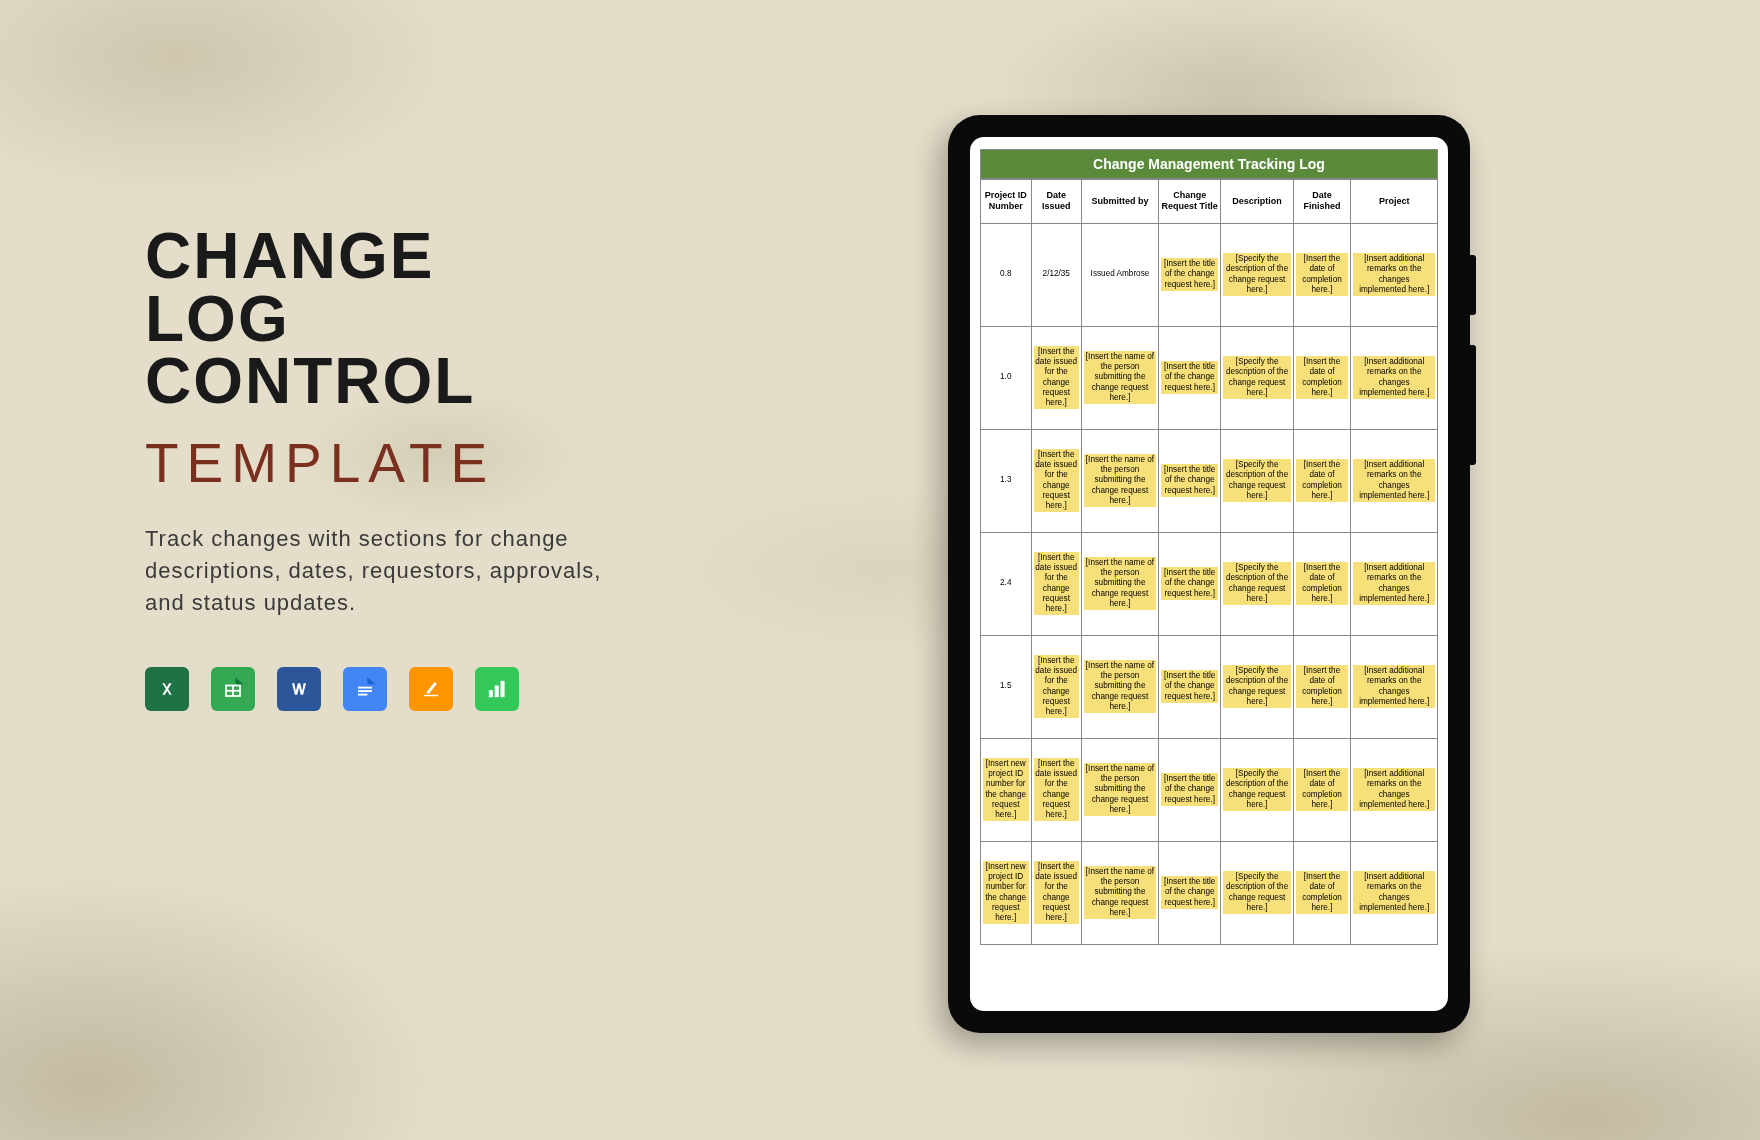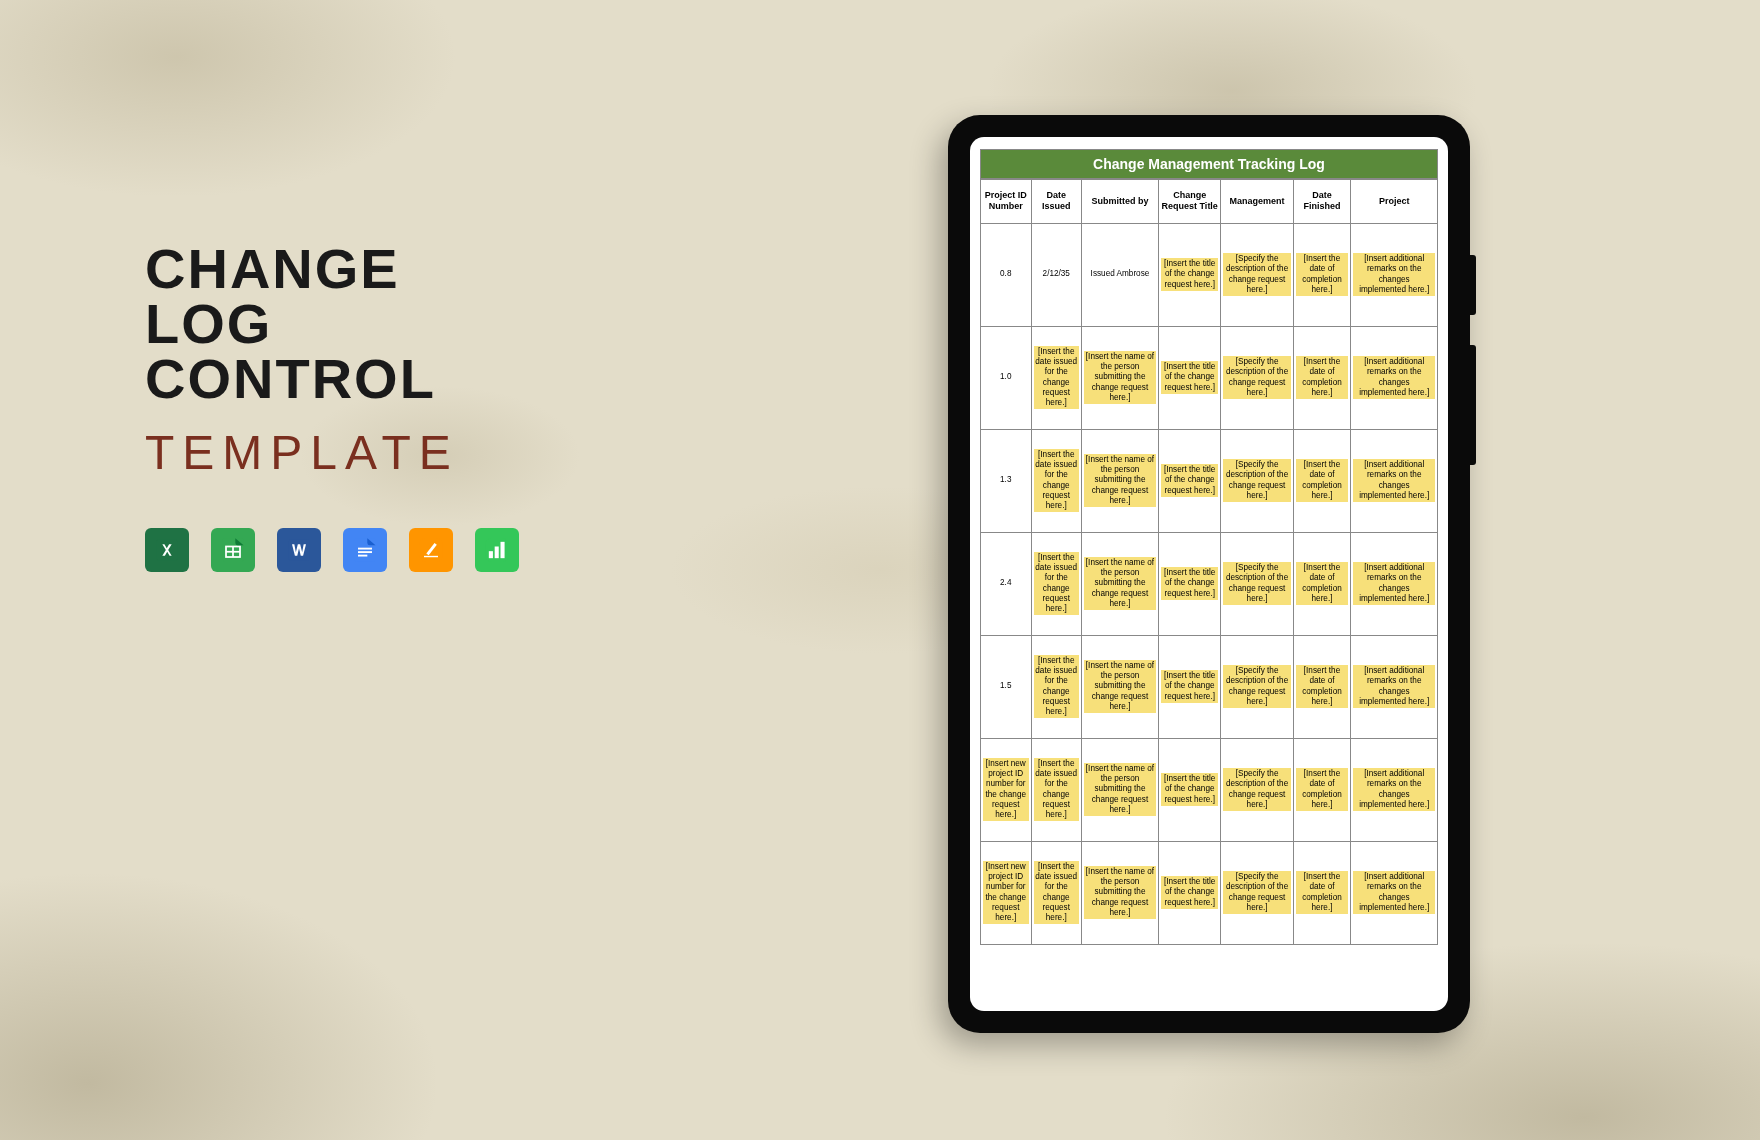--- a/index.html
+++ b/index.html
@@ -28,30 +28,29 @@
   .left {
     position: absolute;
     left: 145px;
     top: 225px;
     width: 540px;
     z-index: 2;
   }
   .title {
     font-family: "Arial Black", "Helvetica Neue", Arial, sans-serif;
     font-weight: 900;
-    font-size: 56px;
+    font-size: 64px;
     line-height: 0.98;
     letter-spacing: 2px;
     color: #1a1a1a;
-    margin-top: 17px;
   }
   .subtitle {
     font-family: "Arial", sans-serif;
     font-weight: 500;
-    font-size: 48px;
+    font-size: 55px;
     letter-spacing: 8px;
     color: #7a2f1f;
     margin-top: 18px;
   }
   .desc {
     font-size: 22px;
     line-height: 1.45;
     color: #3a3a3a;
     margin-top: 28px;
     letter-spacing: 1px;
@@ -153,20 +152,21 @@
 </head>
 <body>
 
 <div class="left">
   <div class="title">
     <div>CHANGE</div>
     <div>LOG</div>
     <div>CONTROL</div>
   </div>
   <div class="subtitle">TEMPLATE</div>
+  <div class="desc">Track changes with sections for change descriptions, dates, requestors, approvals, and status updates.</div>
   <div class="icons" id="icons-row">
       <div class="app-icon" style="background: rgb(31, 114, 68);">
         <svg viewBox="0 0 24 24" fill="none">
           <rect x="3" y="3" width="18" height="18" rx="2" fill="#1f7244"></rect>
           <path fill="#fff" d="M8 7l3 5-3 5h2.2l2-3.5 2 3.5H16l-3-5 3-5h-2.2l-2 3.5L9.8 7z"></path>
         </svg>
       </div>
       <div class="app-icon" style="background: rgb(52, 168, 83);">
         <svg viewBox="0 0 24 24" fill="none">
           <rect x="3" y="2" width="18" height="20" rx="2" fill="#34a853"></rect>
@@ -221,21 +221,21 @@
           <col class="c5">
           <col class="c6">
           <col class="c7">
       </colgroup>
       <thead>
           <tr id="thead-row">
             <th>Project ID Number</th>
             <th>Date Issued</th>
             <th>Submitted by</th>
             <th>Change Request Title</th>
-            <th>Management</th>
+            <th>Description</th>
             <th>Date Finished</th>
             <th>Project</th>
           </tr>
         </thead>
       <tbody id="tbody">
           <tr>
             <td>0.8</td>
             <td>2/12/35</td>
             <td>Issued Ambrose</td>
             <td><span class="hl">[Insert the title of the change request here.]</span></td>

